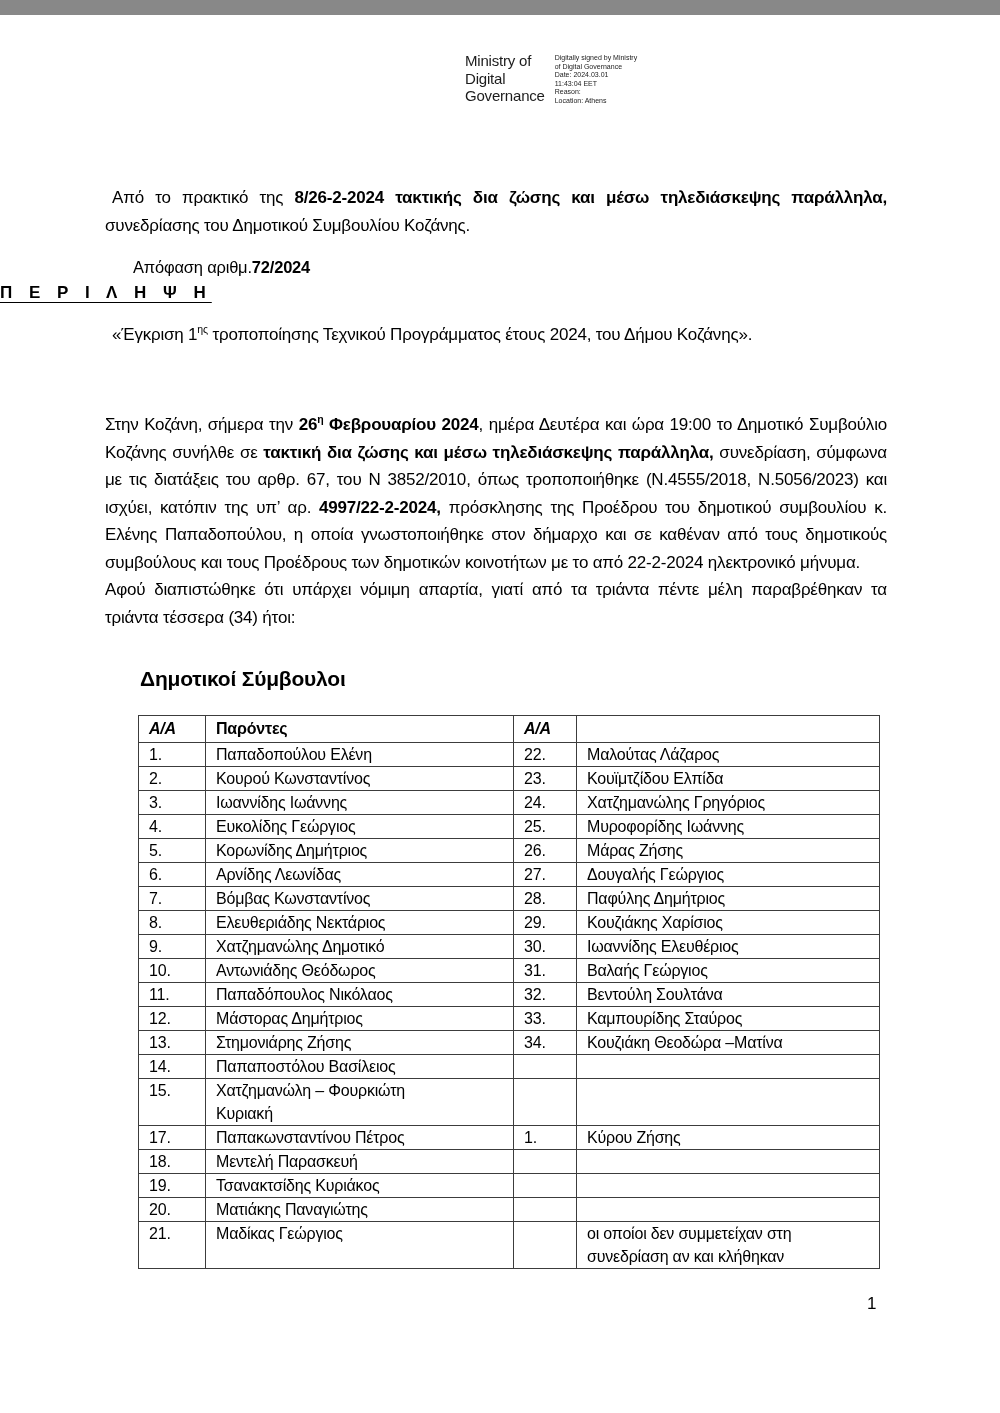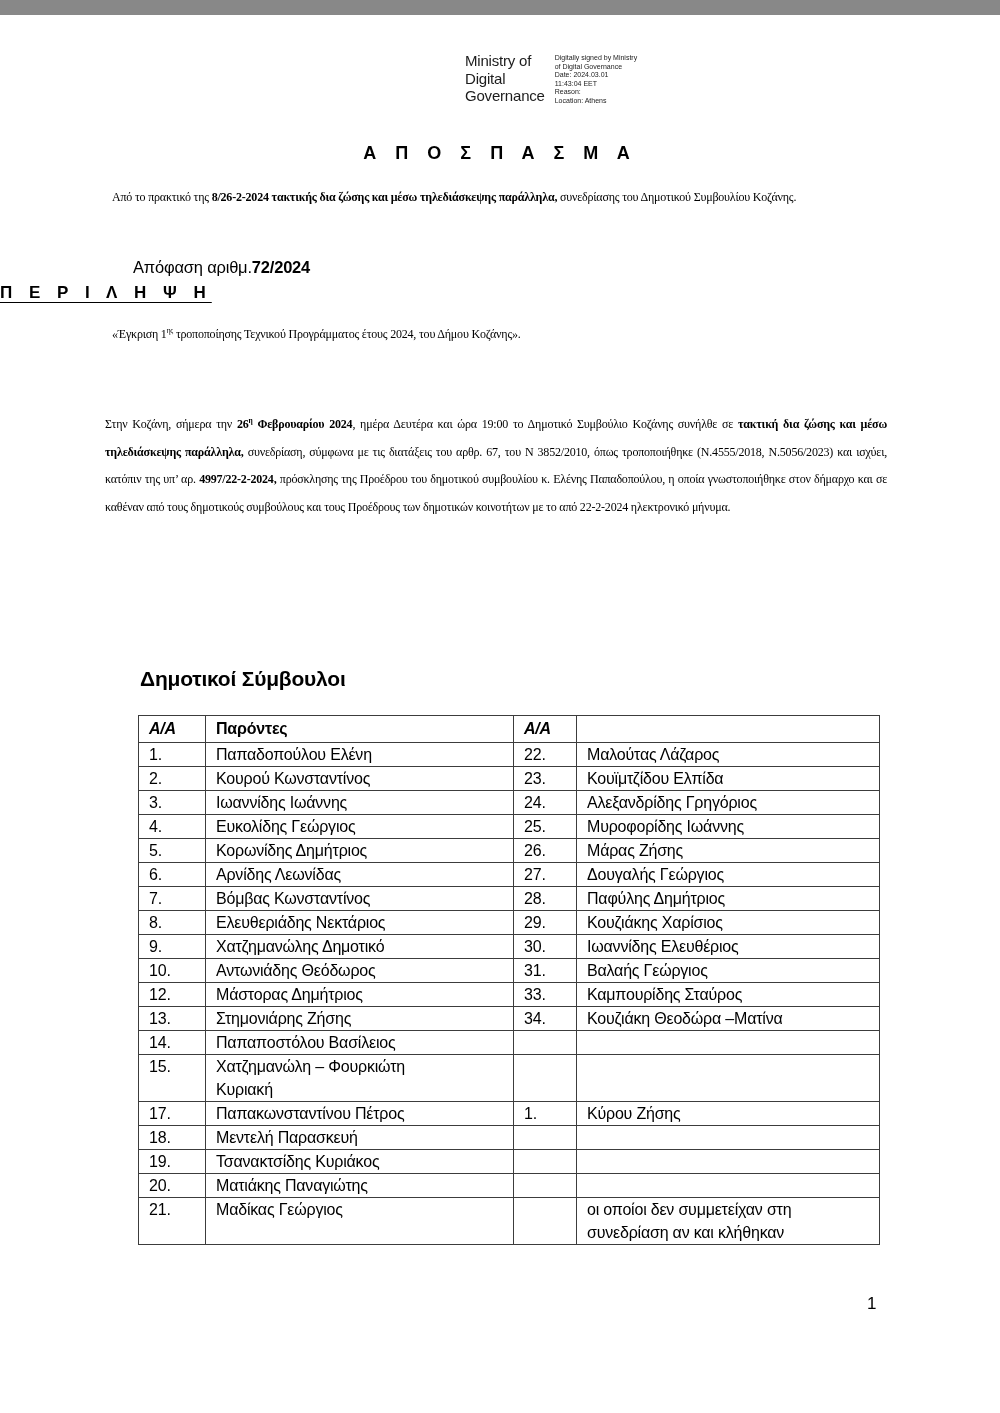--- a/index.html
+++ b/index.html
@@ -15,21 +15,21 @@
   }
   
   .sig { position:absolute; top:37px; left:465px; display:flex; gap:10px; }
   .sig-name { font-size:15px; line-height:1.18; color:#1c1c1c; letter-spacing:-0.2px; }
   .sig-details { font-size:7px; line-height:1.22; color:#222; padding-top:2px; }
 
   .doc-title {
     position:absolute; top:128px; left:0; width:100%;
     text-align:center; font-weight:bold; font-size:18px; letter-spacing:7px;
   }
-  .para { text-align:justify; font-size:12px; line-height:27.5px; letter-spacing:-0.2px;font-family:Liberation Serif, serif; }
+  .para { text-align:justify; font-size:17px; line-height:27.5px; letter-spacing:-0.2px; }
   .intro { position:absolute; top:169px; left:105px; width:782px; }
   .intro p { text-indent:7px; }
   .decision { position:absolute; top:243px; left:133px; font-size:16.5px; letter-spacing:-0.2px; }
   .summary-title {
     position:absolute; top:268px; left:0; width:100%;
     text-align:left; font-weight:bold; font-size:17px; letter-spacing:6px;
     text-decoration:underline; text-underline-offset:4px;
   }
   .summary { position:absolute; top:306px; left:112px; width:775px; }
   .body-block { position:absolute; top:396px; left:105px; width:782px; }
@@ -62,36 +62,36 @@
 </head>
 <body>
 
 <div class="page">
 
   <div class="sig">
     <div class="sig-name">Ministry of<br>Digital<br>Governance</div>
     <div class="sig-details">Digitally signed by Ministry<br>of Digital Governance<br>Date: 2024.03.01<br>11:43:04 EET<br>Reason:<br>Location: Athens</div>
   </div>
 
-  <div class="doc-title">Α Π Ο Σ Π Α Σ Μ Α</div>
 
   <div class="intro para">
     <p><span>Από το πρακτικό της </span><span style="font-weight: bold;">8/26-2-2024 τακτικής δια ζώσης και μέσω τηλεδιάσκεψης παράλληλα,</span><span> συνεδρίασης του Δημοτικού Συμβουλίου Κοζάνης.</span></p>
   </div>
 
   <div class="decision"><span>Απόφαση αριθμ.</span><span style="font-weight: bold;">72/2024</span></div>
 
   <div class="summary-title">Π Ε Ρ Ι Λ Η Ψ Η</div>
 
   <div class="summary para">
     <p><span>«Έγκριση 1</span><sup>ης</sup><span> τροποποίησης Τεχνικού Προγράμματος έτους 2024, του Δήμου Κοζάνης».</span></p>
   </div>
 
   <div class="body-block para">
     <p><span>Στην Κοζάνη, σήμερα την </span><span style="font-weight: bold;">26</span><sup style="font-weight: bold;">η</sup><span style="font-weight: bold;">  Φεβρουαρίου 2024</span><span>, ημέρα Δευτέρα  και ώρα 19:00 το  Δημοτικό  Συμβούλιο Κοζάνης συνήλθε σε  </span><span style="font-weight: bold;">τακτική δια ζώσης και μέσω τηλεδιάσκεψης παράλληλα,</span><span> συνεδρίαση, σύμφωνα με τις διατάξεις του αρθρ.  67, του Ν 3852/2010, όπως τροποποιήθηκε  (Ν.4555/2018, Ν.5056/2023) και ισχύει, κατόπιν της υπ’ αρ.  </span><span style="font-weight: bold;">4997/22-2-2024,</span><span> πρόσκλησης της Προέδρου του δημοτικού συμβουλίου κ. Ελένης Παπαδοπούλου, η οποία γνωστοποιήθηκε στον δήμαρχο και σε καθέναν από τους δημοτικούς συμβούλους και τους Προέδρους των δημοτικών κοινοτήτων με το  από 22-2-2024  ηλεκτρονικό μήνυμα.</span></p>
+    <p>Αφού διαπιστώθηκε ότι υπάρχει νόμιμη απαρτία, γιατί από τα τριάντα πέντε μέλη παραβρέθηκαν τα  τριάντα τέσσερα (34) ήτοι:</p>
   </div>
 
   <div class="councilors-heading">Δημοτικοί Σύμβουλοι</div>
 
   <table class="councilors">
     <colgroup>
       <col class="c-num">
         <col class="c-name">
         <col class="c-num2">
         <col class="c-name2">
@@ -114,21 +114,21 @@
         <tr>
           <td>2.</td>
           <td>Κουρού Κωνσταντίνος</td>
           <td>23.</td>
           <td>Κουϊμτζίδου Ελπίδα</td>
         </tr>
         <tr>
           <td>3.</td>
           <td>Ιωαννίδης Ιωάννης</td>
           <td>24.</td>
-          <td>Αλεξανδρίδης Γρηγόριος</td>
+          <td>Χατζημανώλης Γρηγόριος</td>
         </tr>
         <tr>
           <td>4.</td>
           <td>Ευκολίδης Γεώργιος</td>
           <td>25.</td>
           <td>Μυροφορίδης Ιωάννης</td>
         </tr>
         <tr>
           <td>5.</td>
           <td>Κορωνίδης Δημήτριος</td>
@@ -159,20 +159,26 @@
           <td>30.</td>
           <td>Ιωαννίδης Ελευθέριος</td>
         </tr>
         <tr>
           <td>10.</td>
           <td>Αντωνιάδης Θεόδωρος</td>
           <td>31.</td>
           <td>Βαλαής Γεώργιος</td>
         </tr>
         <tr>
+          <td>11.</td>
+          <td>Παπαδόπουλος Νικόλαος</td>
+          <td>32.</td>
+          <td>Βεντούλη Σουλτάνα</td>
+        </tr>
+        <tr>
           <td>12.</td>
           <td>Μάστορας Δημήτριος</td>
           <td>33.</td>
           <td>Καμπουρίδης Σταύρος</td>
         </tr>
         <tr>
           <td>13.</td>
           <td>Στημονιάρης Ζήσης</td>
           <td>34.</td>
           <td>Κουζιάκη Θεοδώρα –Ματίνα</td>

